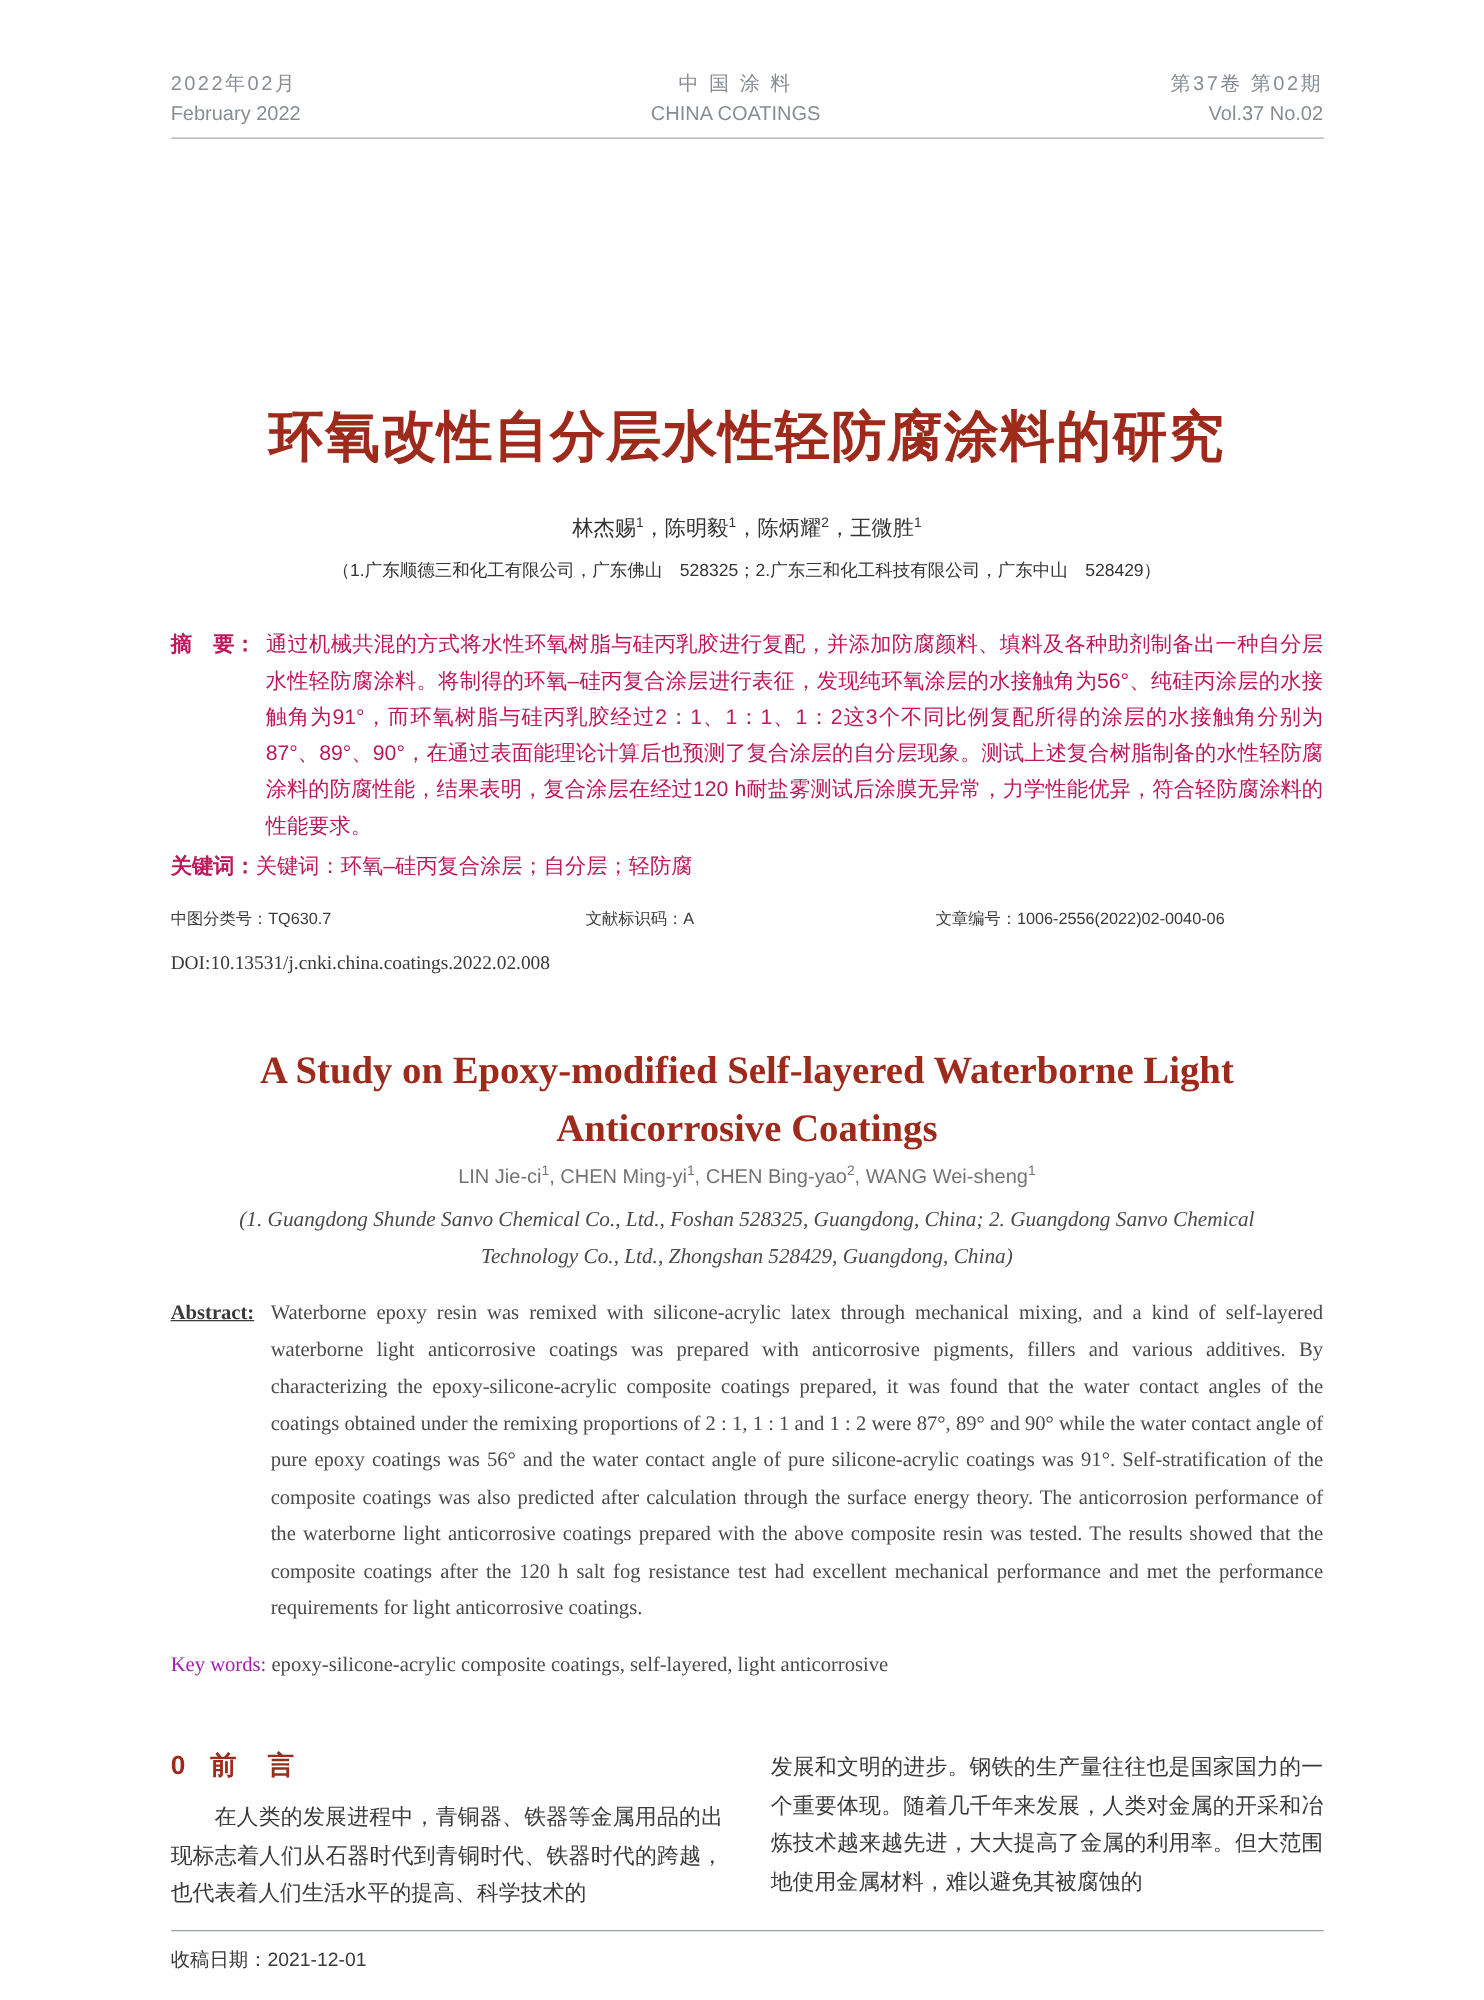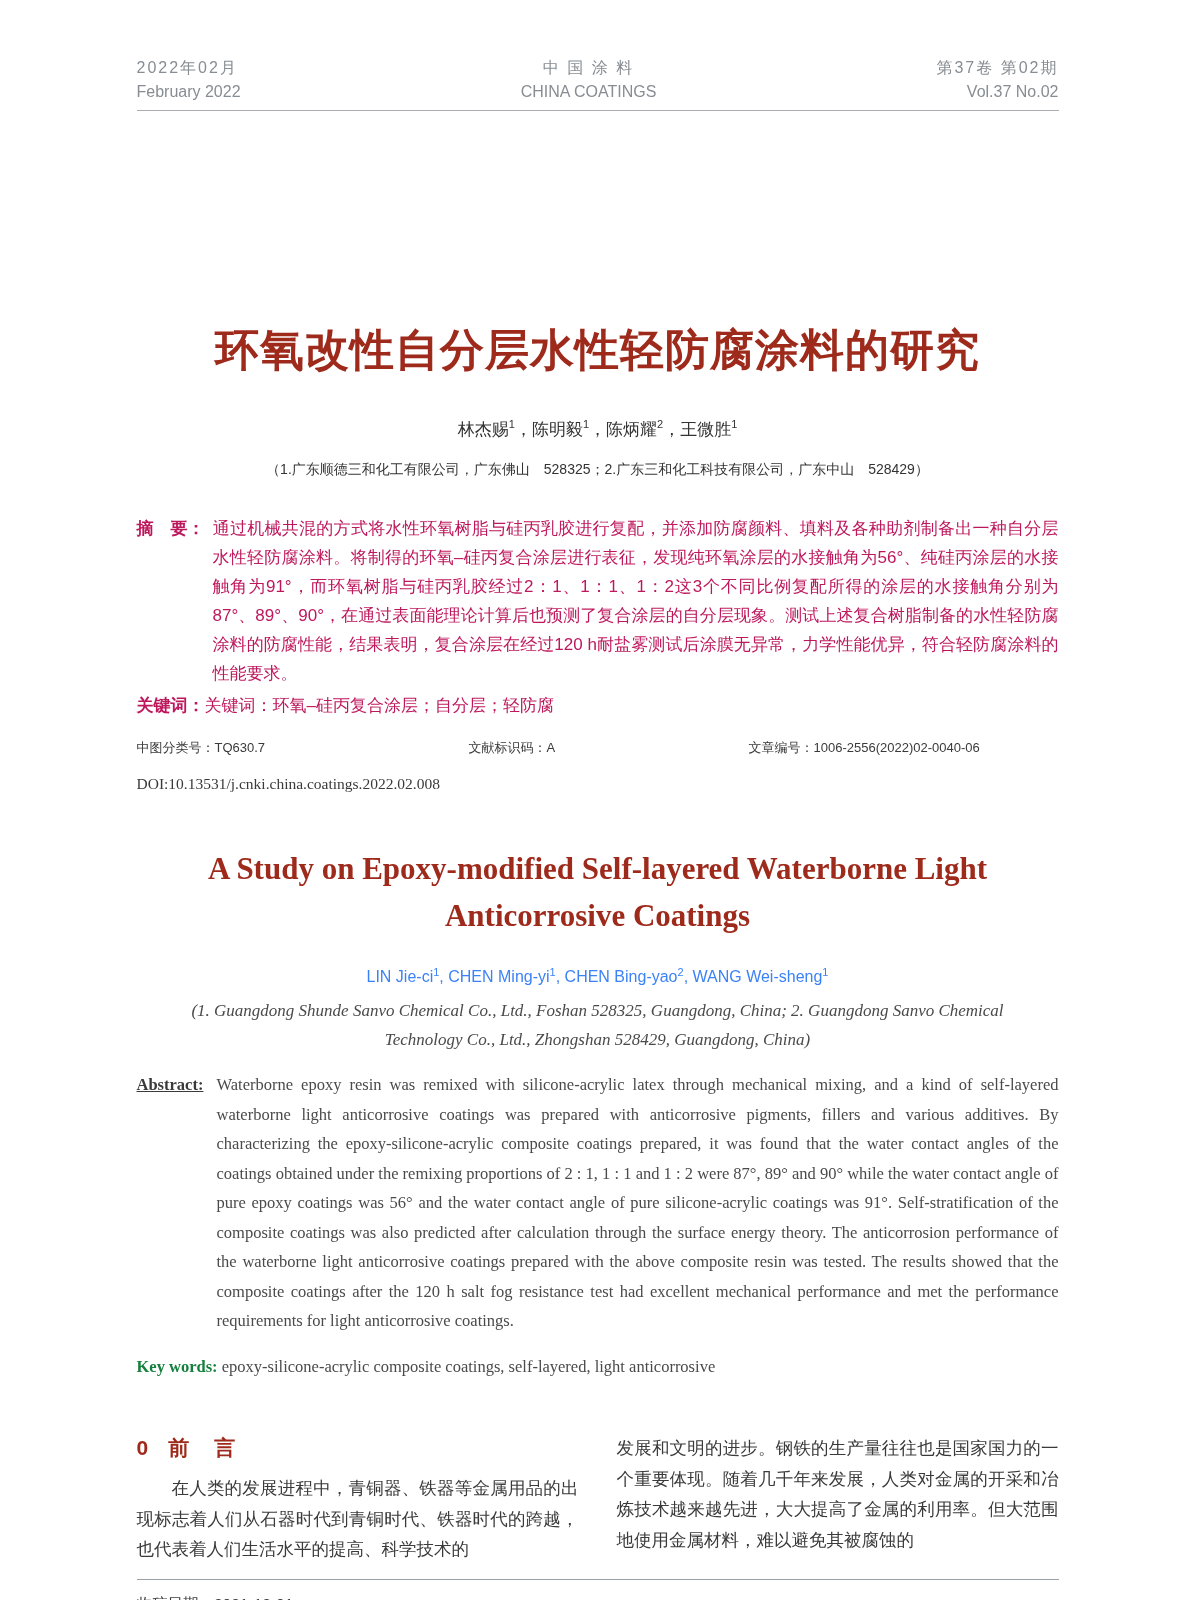--- a/index.html
+++ b/index.html
@@ -31,21 +31,21 @@
   .title-cn{
     margin-top:210px;
     text-align:center;
     font-size:44px;font-weight:bold;
     letter-spacing:1px;
     color:#9e2a1c;
     line-height:58px;
   }
   .authors-cn{
     margin-top:9px;text-align:center;
-    font-size:17px;color:#333;line-height:32px;
+    font-size:17px;color:#333;line-height:20px;
   }
   .authors-cn sup,.authors-en sup{font-size:11px;}
   .affil-cn{
     margin-top:11px;text-align:center;
     font-size:14px;color:#333;line-height:24px;
   }
   
   .hang{
     margin:0;text-align:justify;
     font-size:17px;line-height:29px;color:#be185d;
@@ -70,22 +70,22 @@
   
   .title-en{
     margin-top:50px;
     text-align:center;
     font-family:"Liberation Serif","DejaVu Serif",serif;
     font-weight:bold;
     font-size:31px;line-height:47px;
     color:#9e2a1c;
   }
   .authors-en{
-    margin-top:22px;text-align:center;
-    font-size:16px;color:#3b82f6;line-height:22px;
+    text-align:center;
+    font-size:16px;color:#737373;line-height:22px;
     font-family:"Liberation Sans","DejaVu Sans",sans-serif;
   }
   .affil-en{
     margin-top:8px;text-align:center;
     font-family:"Liberation Serif","DejaVu Serif",serif;
     font-style:italic;
     font-size:17px;line-height:29px;color:#4a4a4a;
   }
   .abstract-en{
     margin-top:16px;
@@ -93,21 +93,21 @@
     font-size:16.5px;line-height:29.5px;color:#4a4a4a;
     text-align:justify;
     padding-left:80px;text-indent:-80px;
   }
   .abstract-en .lbl{display:inline-block;width:80px;text-indent:0;font-weight:bold;color:#3a3a3a;text-decoration:underline;}
   .keywords-en{
     margin-top:2px;
     font-family:"Liberation Serif","DejaVu Serif",serif;
     font-size:16.5px;line-height:29px;color:#4a4a4a;
   }
-  .keywords-en .lbl{font-weight:bold;color:#15803d;}
+  .keywords-en .lbl{font-weight:normal;color:#a21caf;}
   
   .columns{
     margin-top:52px;
     display:flex;gap:38px;align-items:flex-start;
   }
   .col{flex:1;}
   .sec-head{
     color:#9e2a1c;font-weight:bold;font-size:21px;line-height:30px;
     margin-bottom:10px;letter-spacing:2px;
   }

